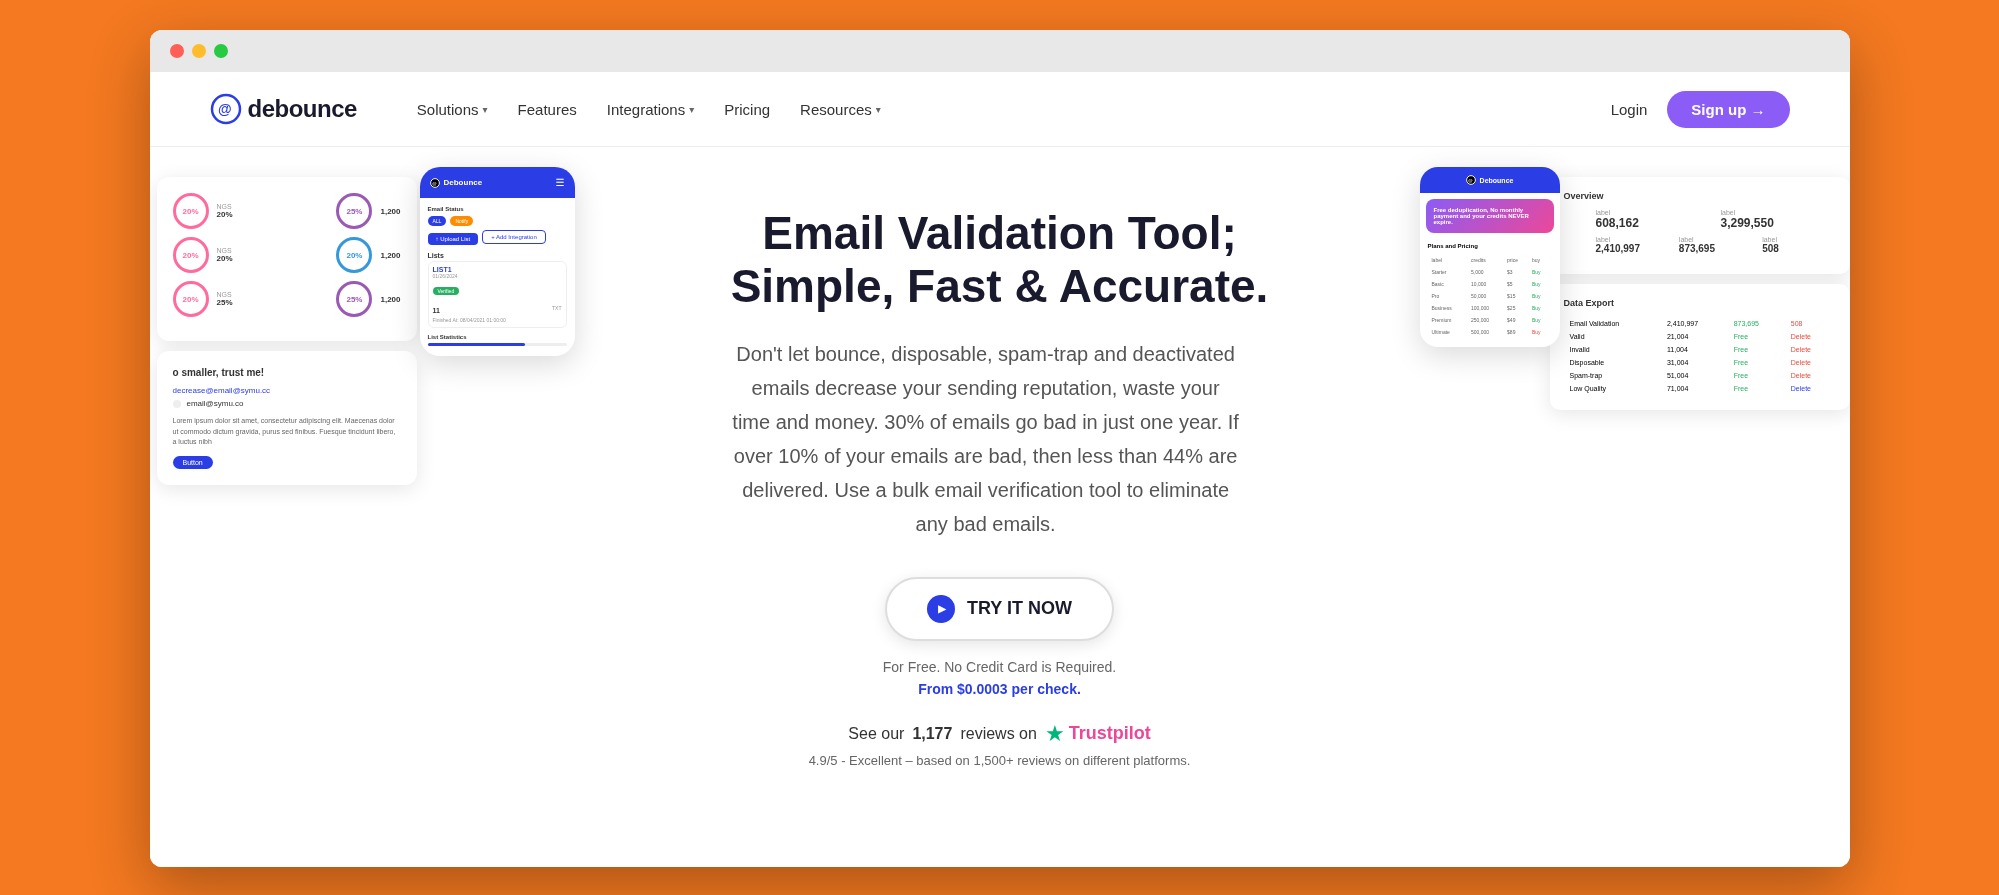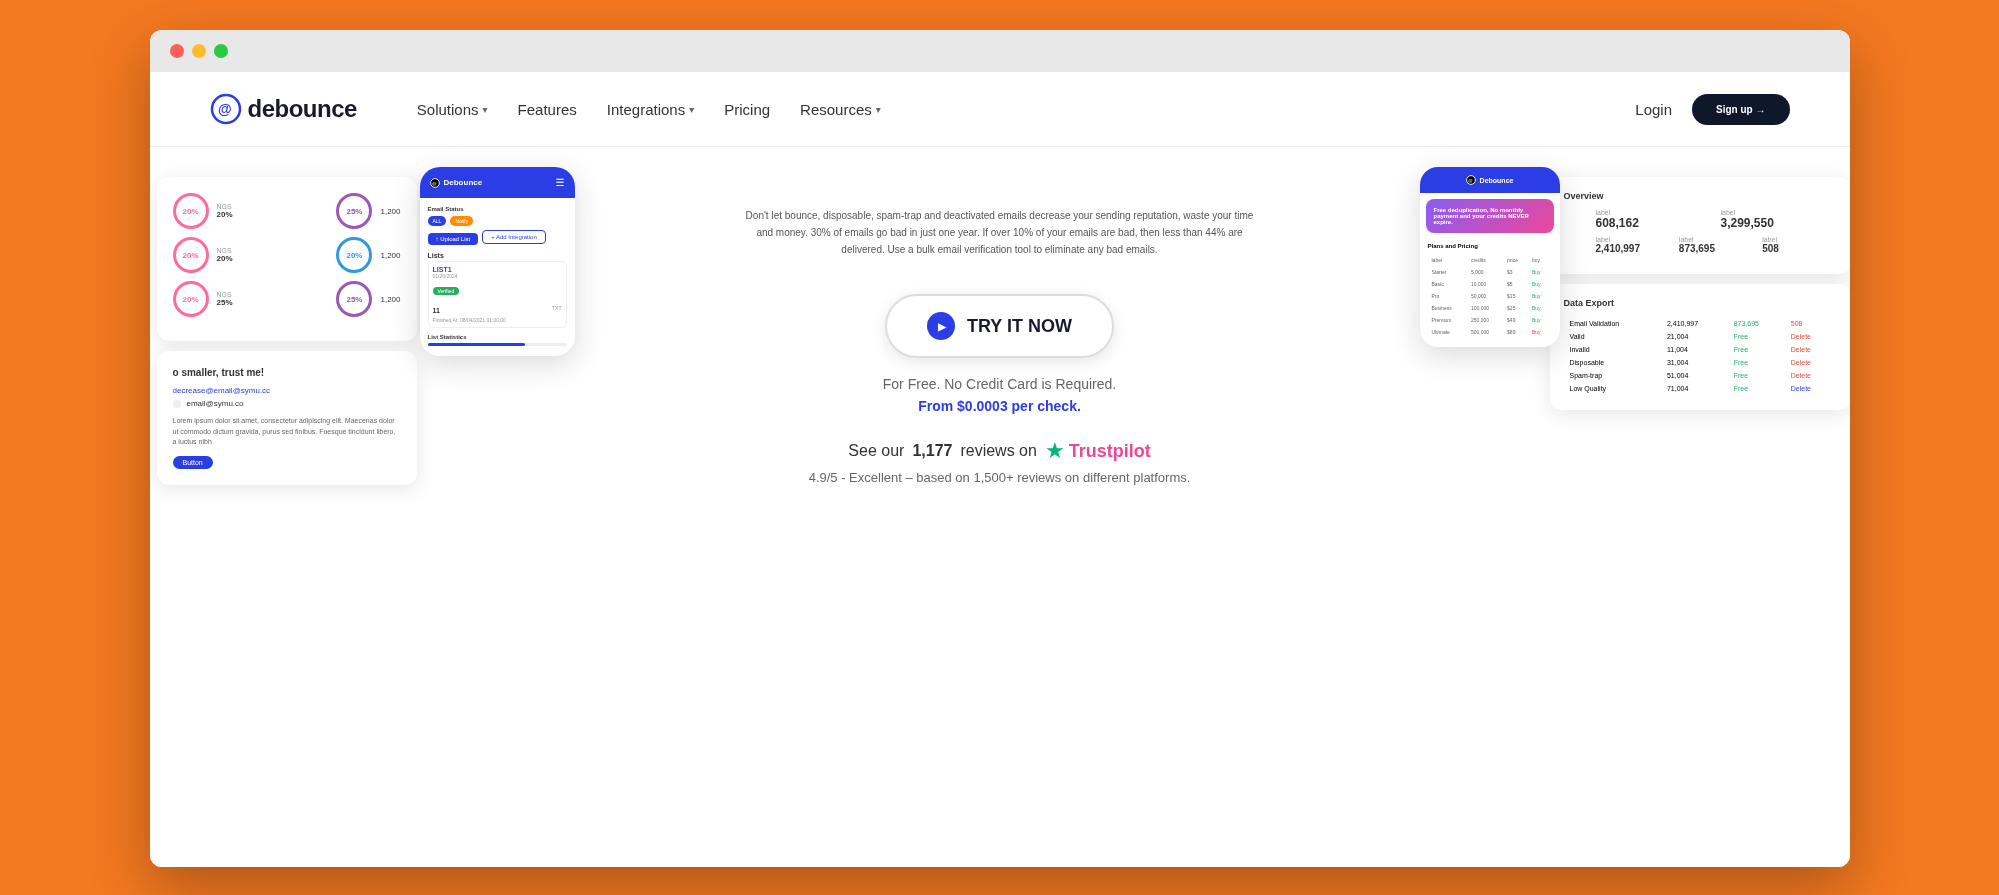--- a/index.html
+++ b/index.html
@@ -95,26 +95,26 @@
     }
 
     .login-btn {
       font-size: 15px;
       color: #333;
       cursor: pointer;
       font-weight: 500;
     }
 
     .signup-btn {
-      background: #0f172a;
+      background: #8b5cf6;
       color: #fff;
       border: none;
       border-radius: 25px;
       padding: 10px 24px;
-      font-size: 10px;
+      font-size: 15px;
       font-weight: 600;
       cursor: pointer;
       display: flex;
       align-items: center;
       gap: 8px;
     }
 
     
     .hero {
       background: #fff;
@@ -166,21 +166,21 @@
     .deco-circle.pink { border-color: #FF6B9D; color: #FF6B9D; }
     .deco-circle.purple { border-color: #9B59B6; color: #9B59B6; }
     .deco-circle.blue { border-color: #3498DB; color: #3498DB; }
 
     .deco-text-block {
       flex: 1;
     }
     .deco-label { font-size: 7px; color: #999; }
     .deco-value { font-size: 8px; font-weight: 700; color: #333; }
 
-    .deco-num { font-size: 8px; font-weight: 400; color: #333; }
+    .deco-num { font-size: 8px; font-weight: 700; color: #333; }
 
     
     .left-mobile {
       position: absolute;
       left: 270px;
       top: 20px;
       width: 155px;
     }
 
     .mobile-frame {
@@ -377,21 +377,21 @@
 
     .hero-title {
       font-size: 46px;
       font-weight: 900;
       color: #1a1a2e;
       line-height: 1.15;
       margin-bottom: 24px;
     }
 
     .hero-description {
-      font-size: 10px;
+      font-size: 20px;
       color: #555;
       line-height: 1.7;
       margin-bottom: 36px;
       max-width: 510px;
     }
 
     .cta-button {
       background: #fff;
       border: 2px solid #ddd;
       border-radius: 40px;
@@ -739,20 +739,24 @@
               <td>$89</td>
               <td class="red">Buy</td>
             </tr>
           </tbody>
             </table>
         </div>
       </div>
     </div>
 
     <div class="hero-center">
+      <h1 class="hero-title">
+        <span>Email Validation Tool;</span><br>
+        <span>Simple, Fast &amp; Accurate.</span>
+      </h1>
 
       <p class="hero-description">
         Don't let bounce, disposable, spam-trap and deactivated emails decrease your sending reputation, waste your time and money. 30% of emails go bad in just one year. If over 10% of your emails are bad, then less than 44% are delivered. Use a bulk email verification tool to eliminate any bad emails.
       </p>
 
       <button class="cta-button">
         <span class="cta-play-icon">▶</span>
         <span>TRY IT NOW</span>
       </button>
 

